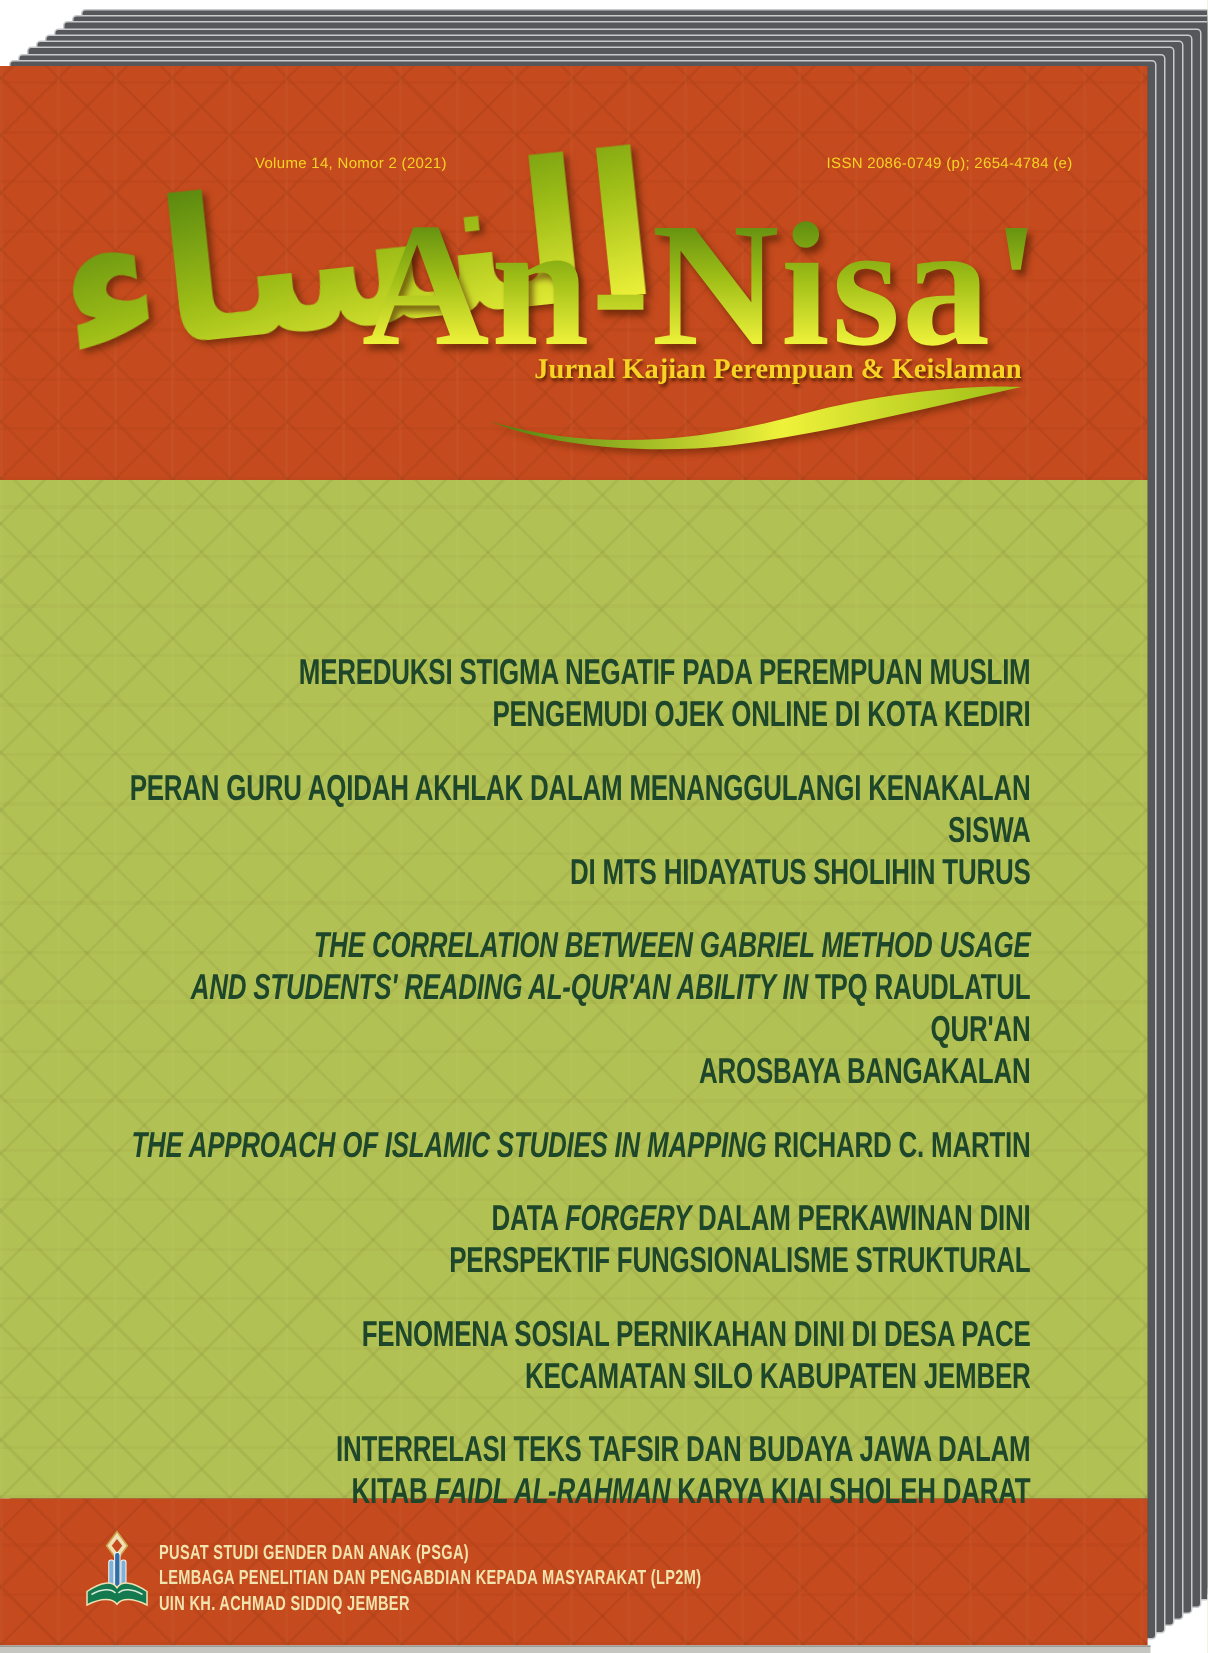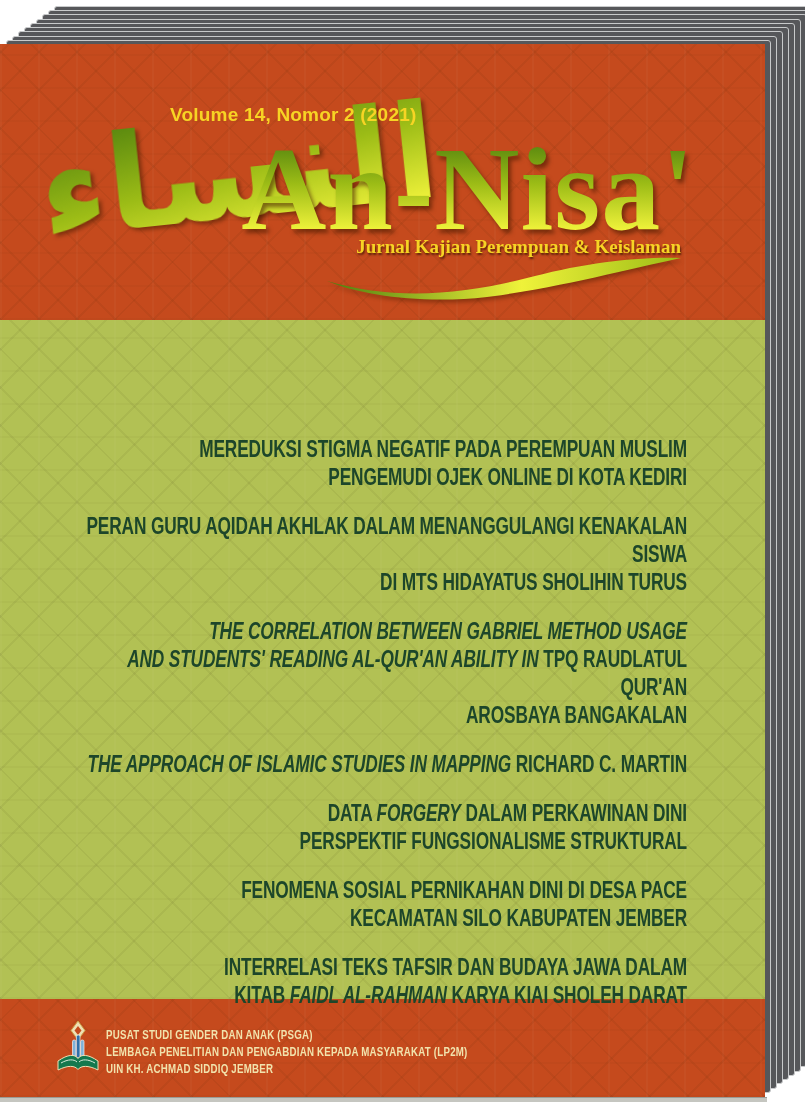--- a/index.html
+++ b/index.html
@@ -17,21 +17,21 @@
   .section::after{content:"";position:absolute;inset:0;pointer-events:none;opacity:.55;
       background-image:
         repeating-linear-gradient(45deg, rgba(40,30,0,.10) 0 2px, transparent 2px 27px),
         repeating-linear-gradient(-45deg, rgba(40,30,0,.10) 0 2px, transparent 2px 27px),
         repeating-linear-gradient(90deg, rgba(255,255,255,.05) 0 2px, transparent 2px 38px),
         repeating-linear-gradient(0deg, rgba(40,30,0,.05) 0 2px, transparent 2px 33px);}
   .sec-header{top:0;height:276px;background:var(--orange,#c54a1d);}
   .sec-body{top:276px;height:679px;background:var(--green,#b2c154);}
   .sec-footer{top:955px;height:98px;background:var(--orange,#c54a1d);}
 
-  .meta{position:absolute;font-size:19px;font-weight:bold;letter-spacing:.2px;
+  .meta{position:absolute;font-size:10px;font-weight:normal;letter-spacing:.2px;
         color:var(--accent-yellow,#f7d424);z-index:3;}
   .meta.vol{left:170px;top:60px;}
   .meta.issn{right:50px;top:60px;}
 
   .calligraphy{position:absolute;left:38px;top:28px;z-index:2;font-size:132px;line-height:1.5;
         font-family:"DejaVu Sans",sans-serif;font-weight:bold;transform:rotate(-6deg);
         background:linear-gradient(170deg,var(--title-gradient-top,#4c7e0e) 15%,var(--title-gradient-mid,#9cbc16) 50%,var(--title-gradient-bottom,#eff23a) 80%);
         -webkit-background-clip:text;background-clip:text;color:transparent;
         filter:drop-shadow(3px 3px 2px rgba(70,25,0,.55));}
 
@@ -80,20 +80,21 @@
       <div class="page-layer" style="left: 6px; top: 39.75px; z-index: 18;"></div>
     </div>
 
   <div class="cover">
 
     <div class="section sec-header"></div>
     <div class="section sec-body"></div>
     <div class="section sec-footer"></div>
 
     <div class="meta vol">Volume 14, Nomor 2 (2021)</div>
+    <div class="meta issn">ISSN 2086-0749 (p); 2654-4784 (e)</div>
 
     <div class="calligraphy">النساء</div>
 
     <div class="journal-title">An-Nisa'</div>
 
     <svg class="swoosh" width="360" height="52" viewBox="0 0 360 52">
       <defs>
         <linearGradient id="swgrad" x1="0" y1="0" x2="1" y2="0">
           <stop offset="0" style="stop-color:var(--title-gradient-top,#4c7e0e)"></stop>
           <stop offset="0.55" style="stop-color:var(--title-gradient-bottom,#eff23a)"></stop>

